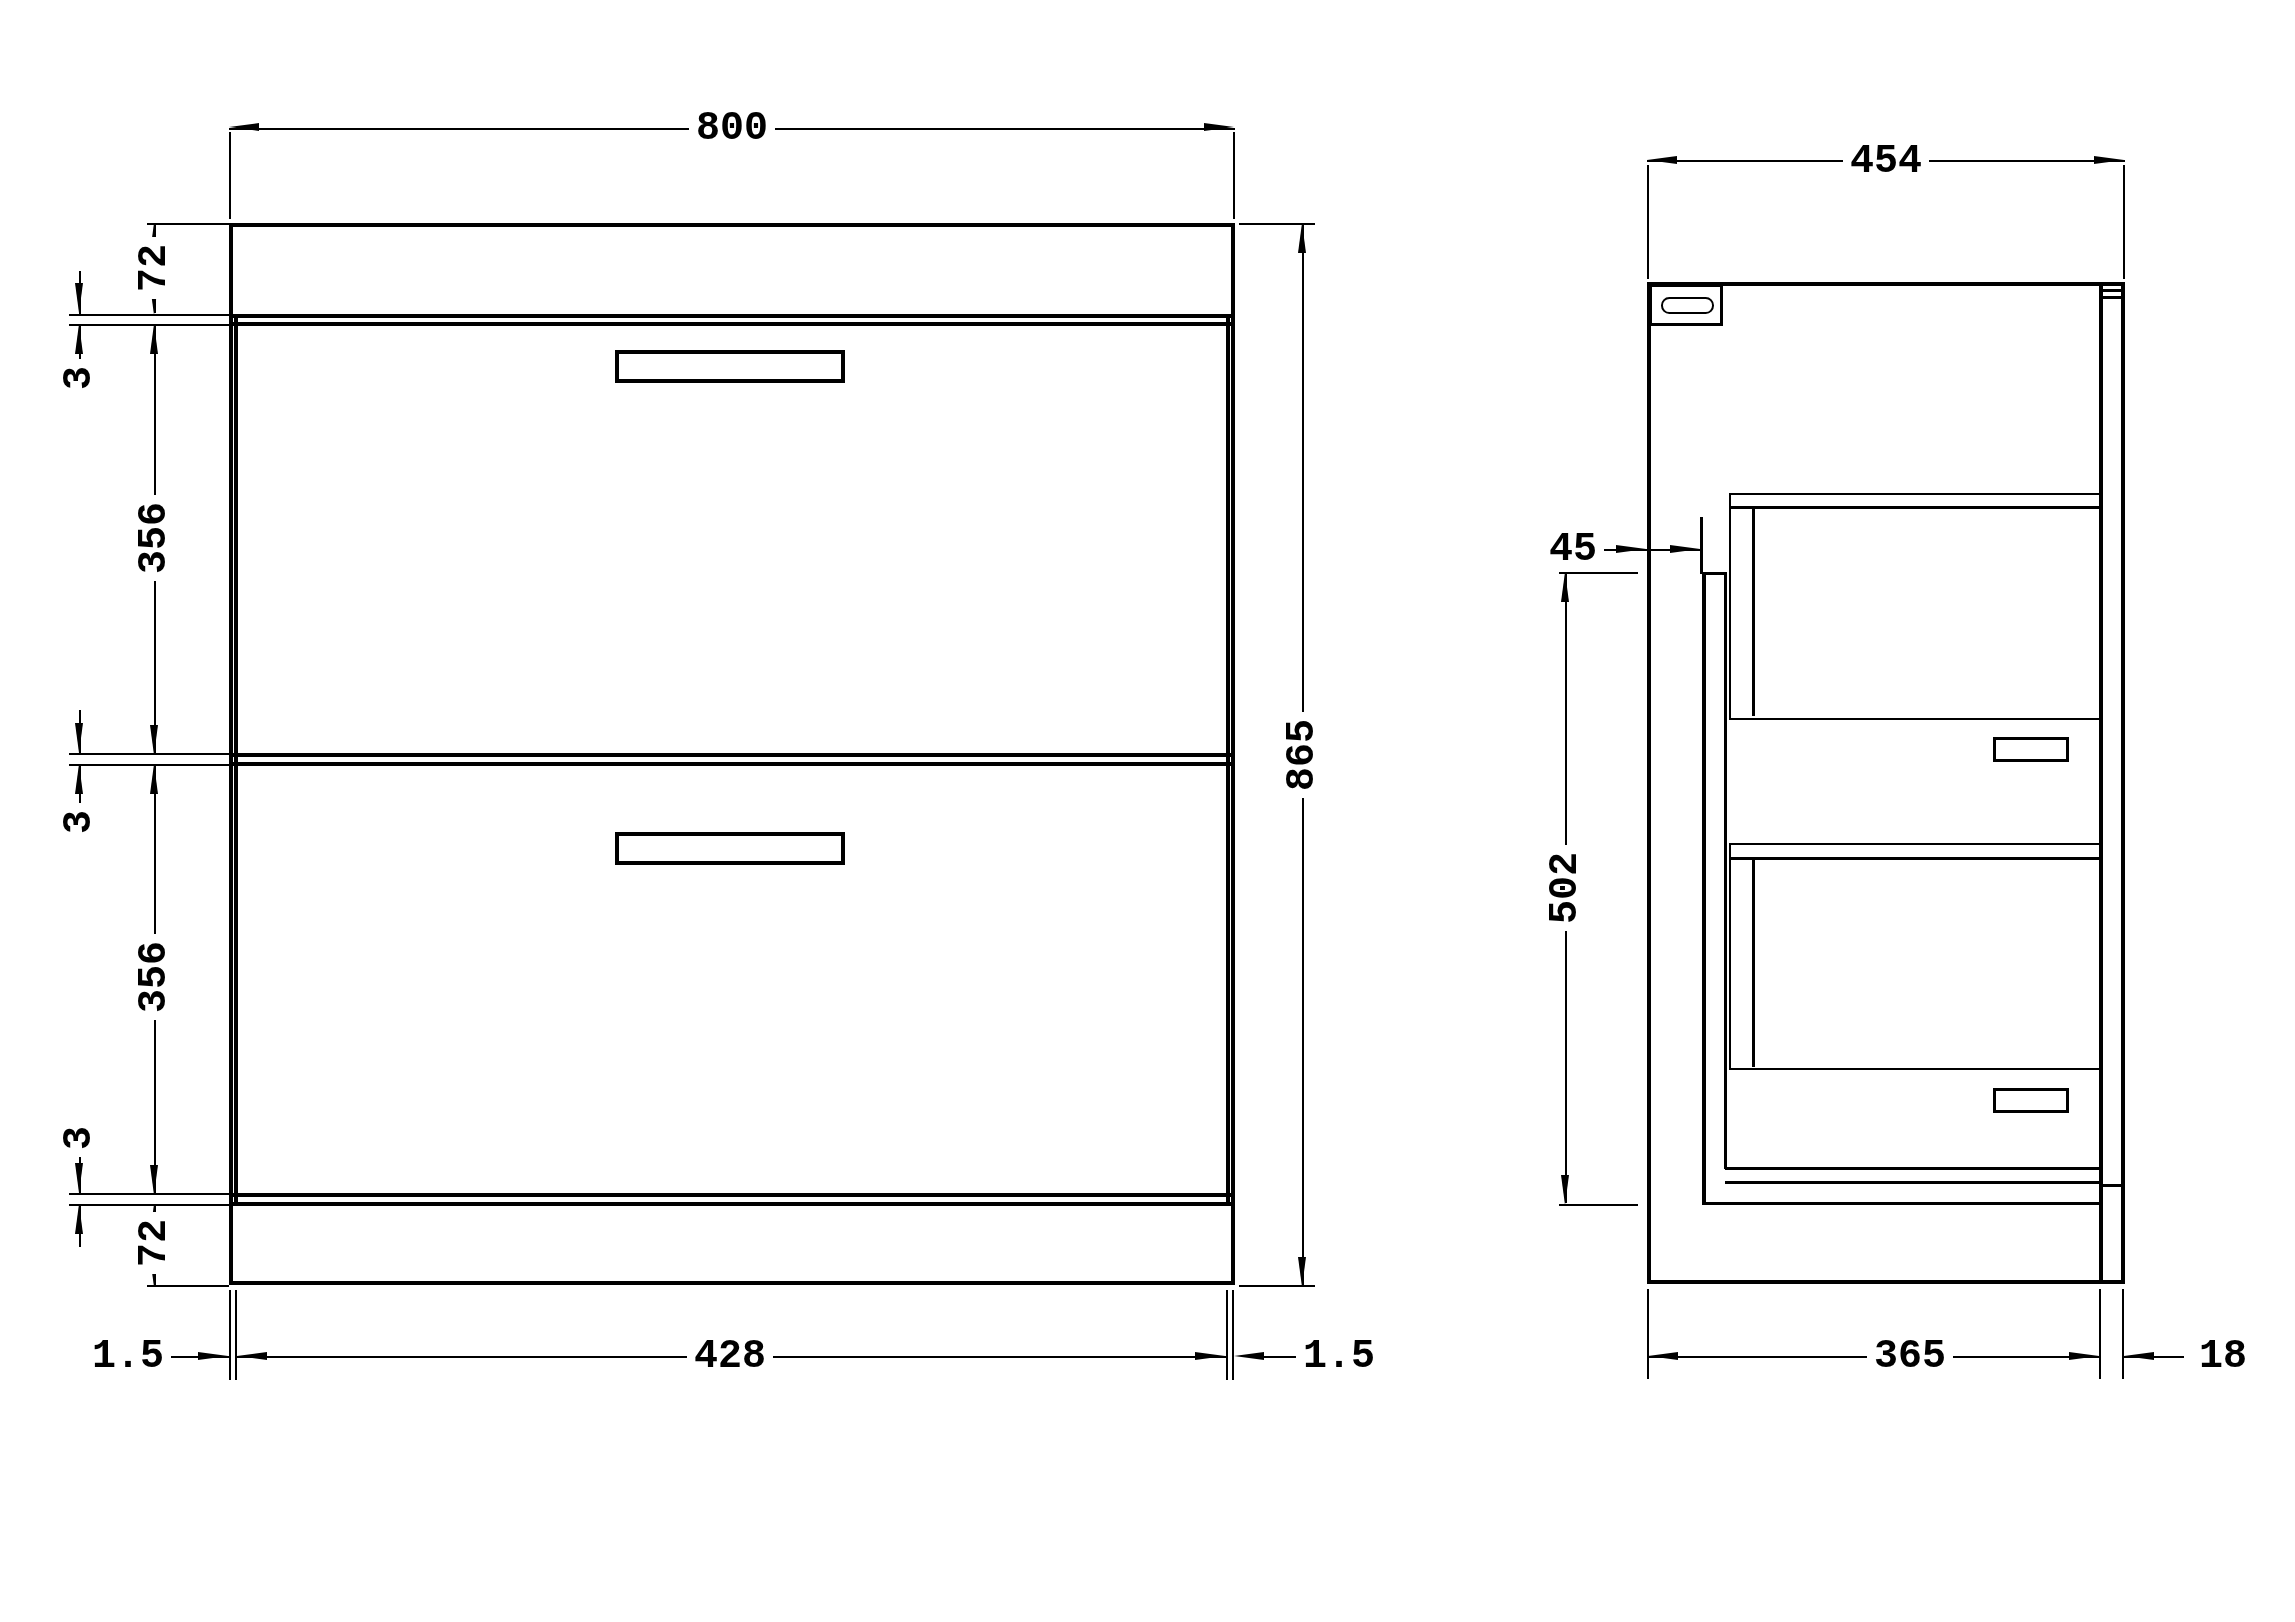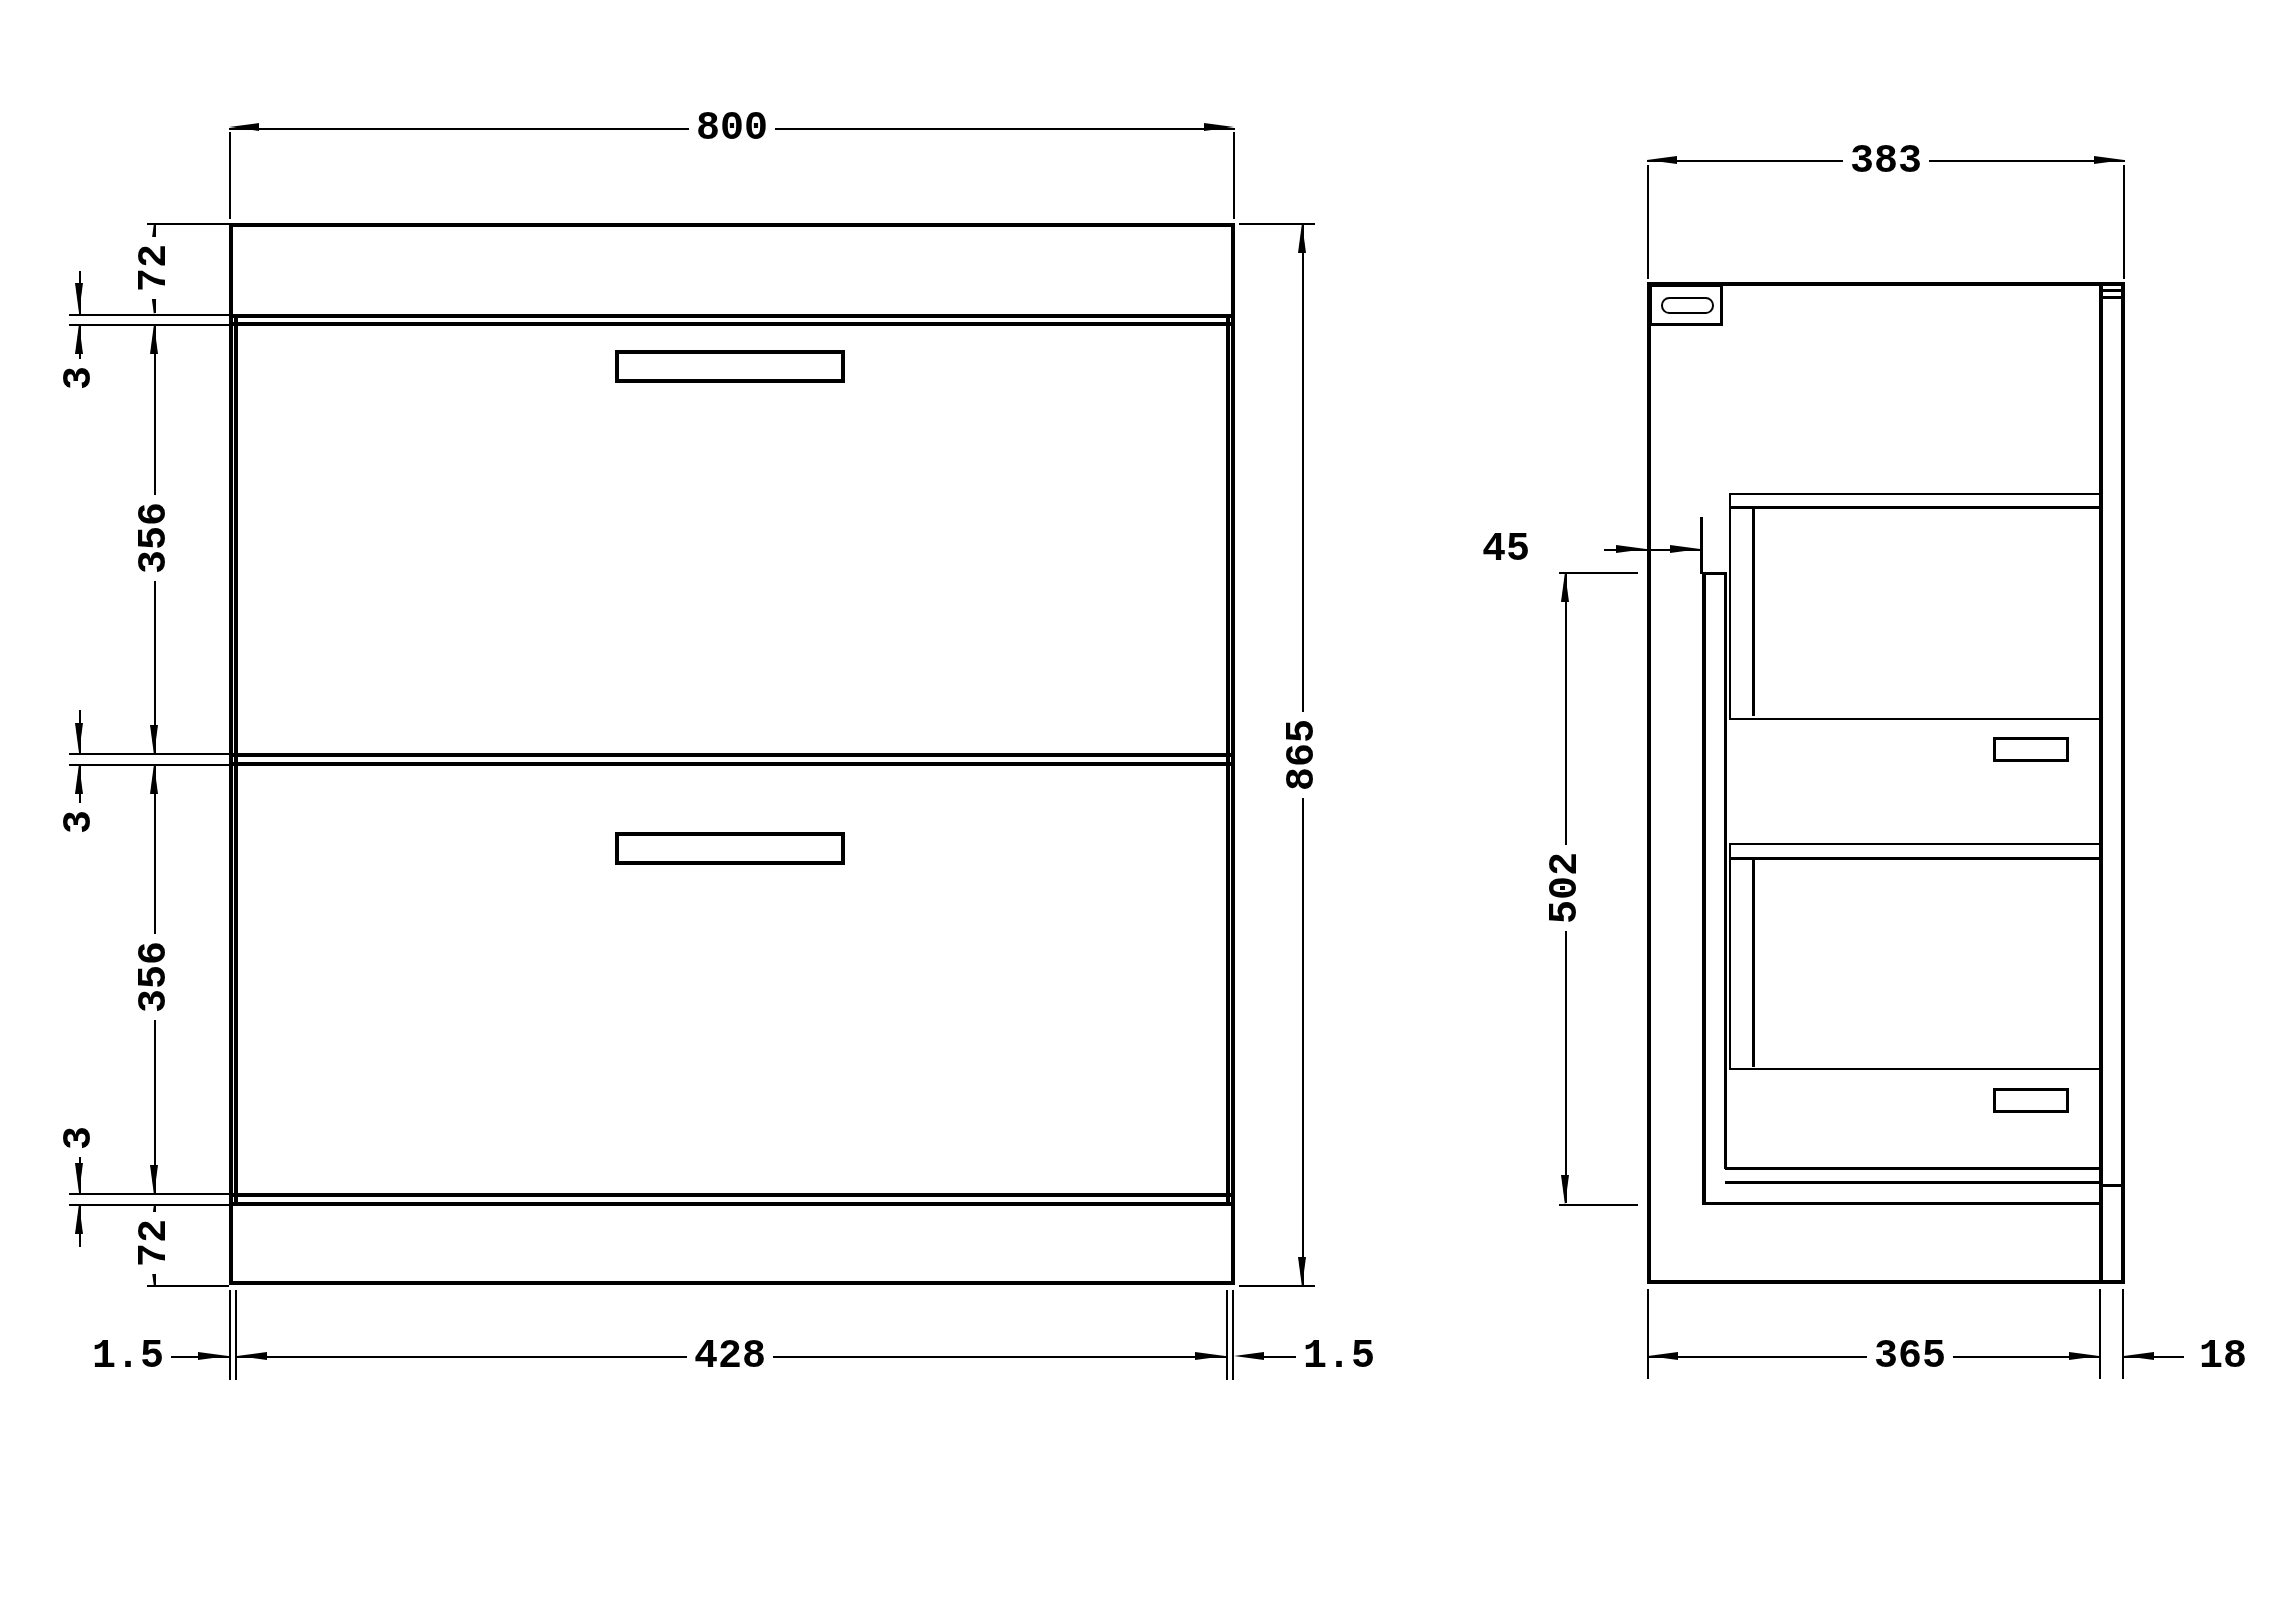--- a/index.html
+++ b/index.html
@@ -159,28 +159,28 @@
     <div class="ln" style="left:1725px;top:1181px;width:375px;height:2.8px;"></div>
     <div class="ln" style="left:1702px;top:1202px;width:399px;height:2.8px;"></div>
   </div>
 
   <div>
     <div class="ln" style="left:1647px;top:165px;width:2.1px;height:114px;"></div>
     <div class="ln" style="left:2123px;top:165px;width:2.1px;height:114px;"></div>
     <div class="ln" style="left:1647px;top:160px;width:478px;height:2.1px;"></div>
     <div class="ar ar-l" style="left:1647px;top:156px;"></div>
     <div class="ar ar-r" style="left:2094px;top:156px;"></div>
-    <div class="t" style="left:1886px;top:162px;">383</div>
+    <div class="t" style="left:1886px;top:162px;">454</div>
   </div>
 
   <div>
     <div class="ln" style="left:1604px;top:549px;width:97px;height:2.1px;"></div>
     <div class="ar ar-r" style="left:1616px;top:545px;"></div>
     <div class="ar ar-r" style="left:1670px;top:545px;"></div>
-    <div class="t" style="left:1506px;top:550px;">45</div>
+    <div class="t" style="left:1573px;top:550px;">45</div>
   </div>
 
   <div>
     <div class="ln" style="left:1559px;top:572px;width:79px;height:2.1px;"></div>
     <div class="ln" style="left:1559px;top:1204px;width:79px;height:2.1px;"></div>
     <div class="ln" style="left:1565px;top:572px;width:2.1px;height:631px;"></div>
     <div class="ar ar-u" style="left:1561px;top:572px;"></div>
     <div class="ar ar-d" style="left:1561px;top:1175px;"></div>
     <div class="tv" style="left:1566px;top:888px;">502</div>
   </div>

